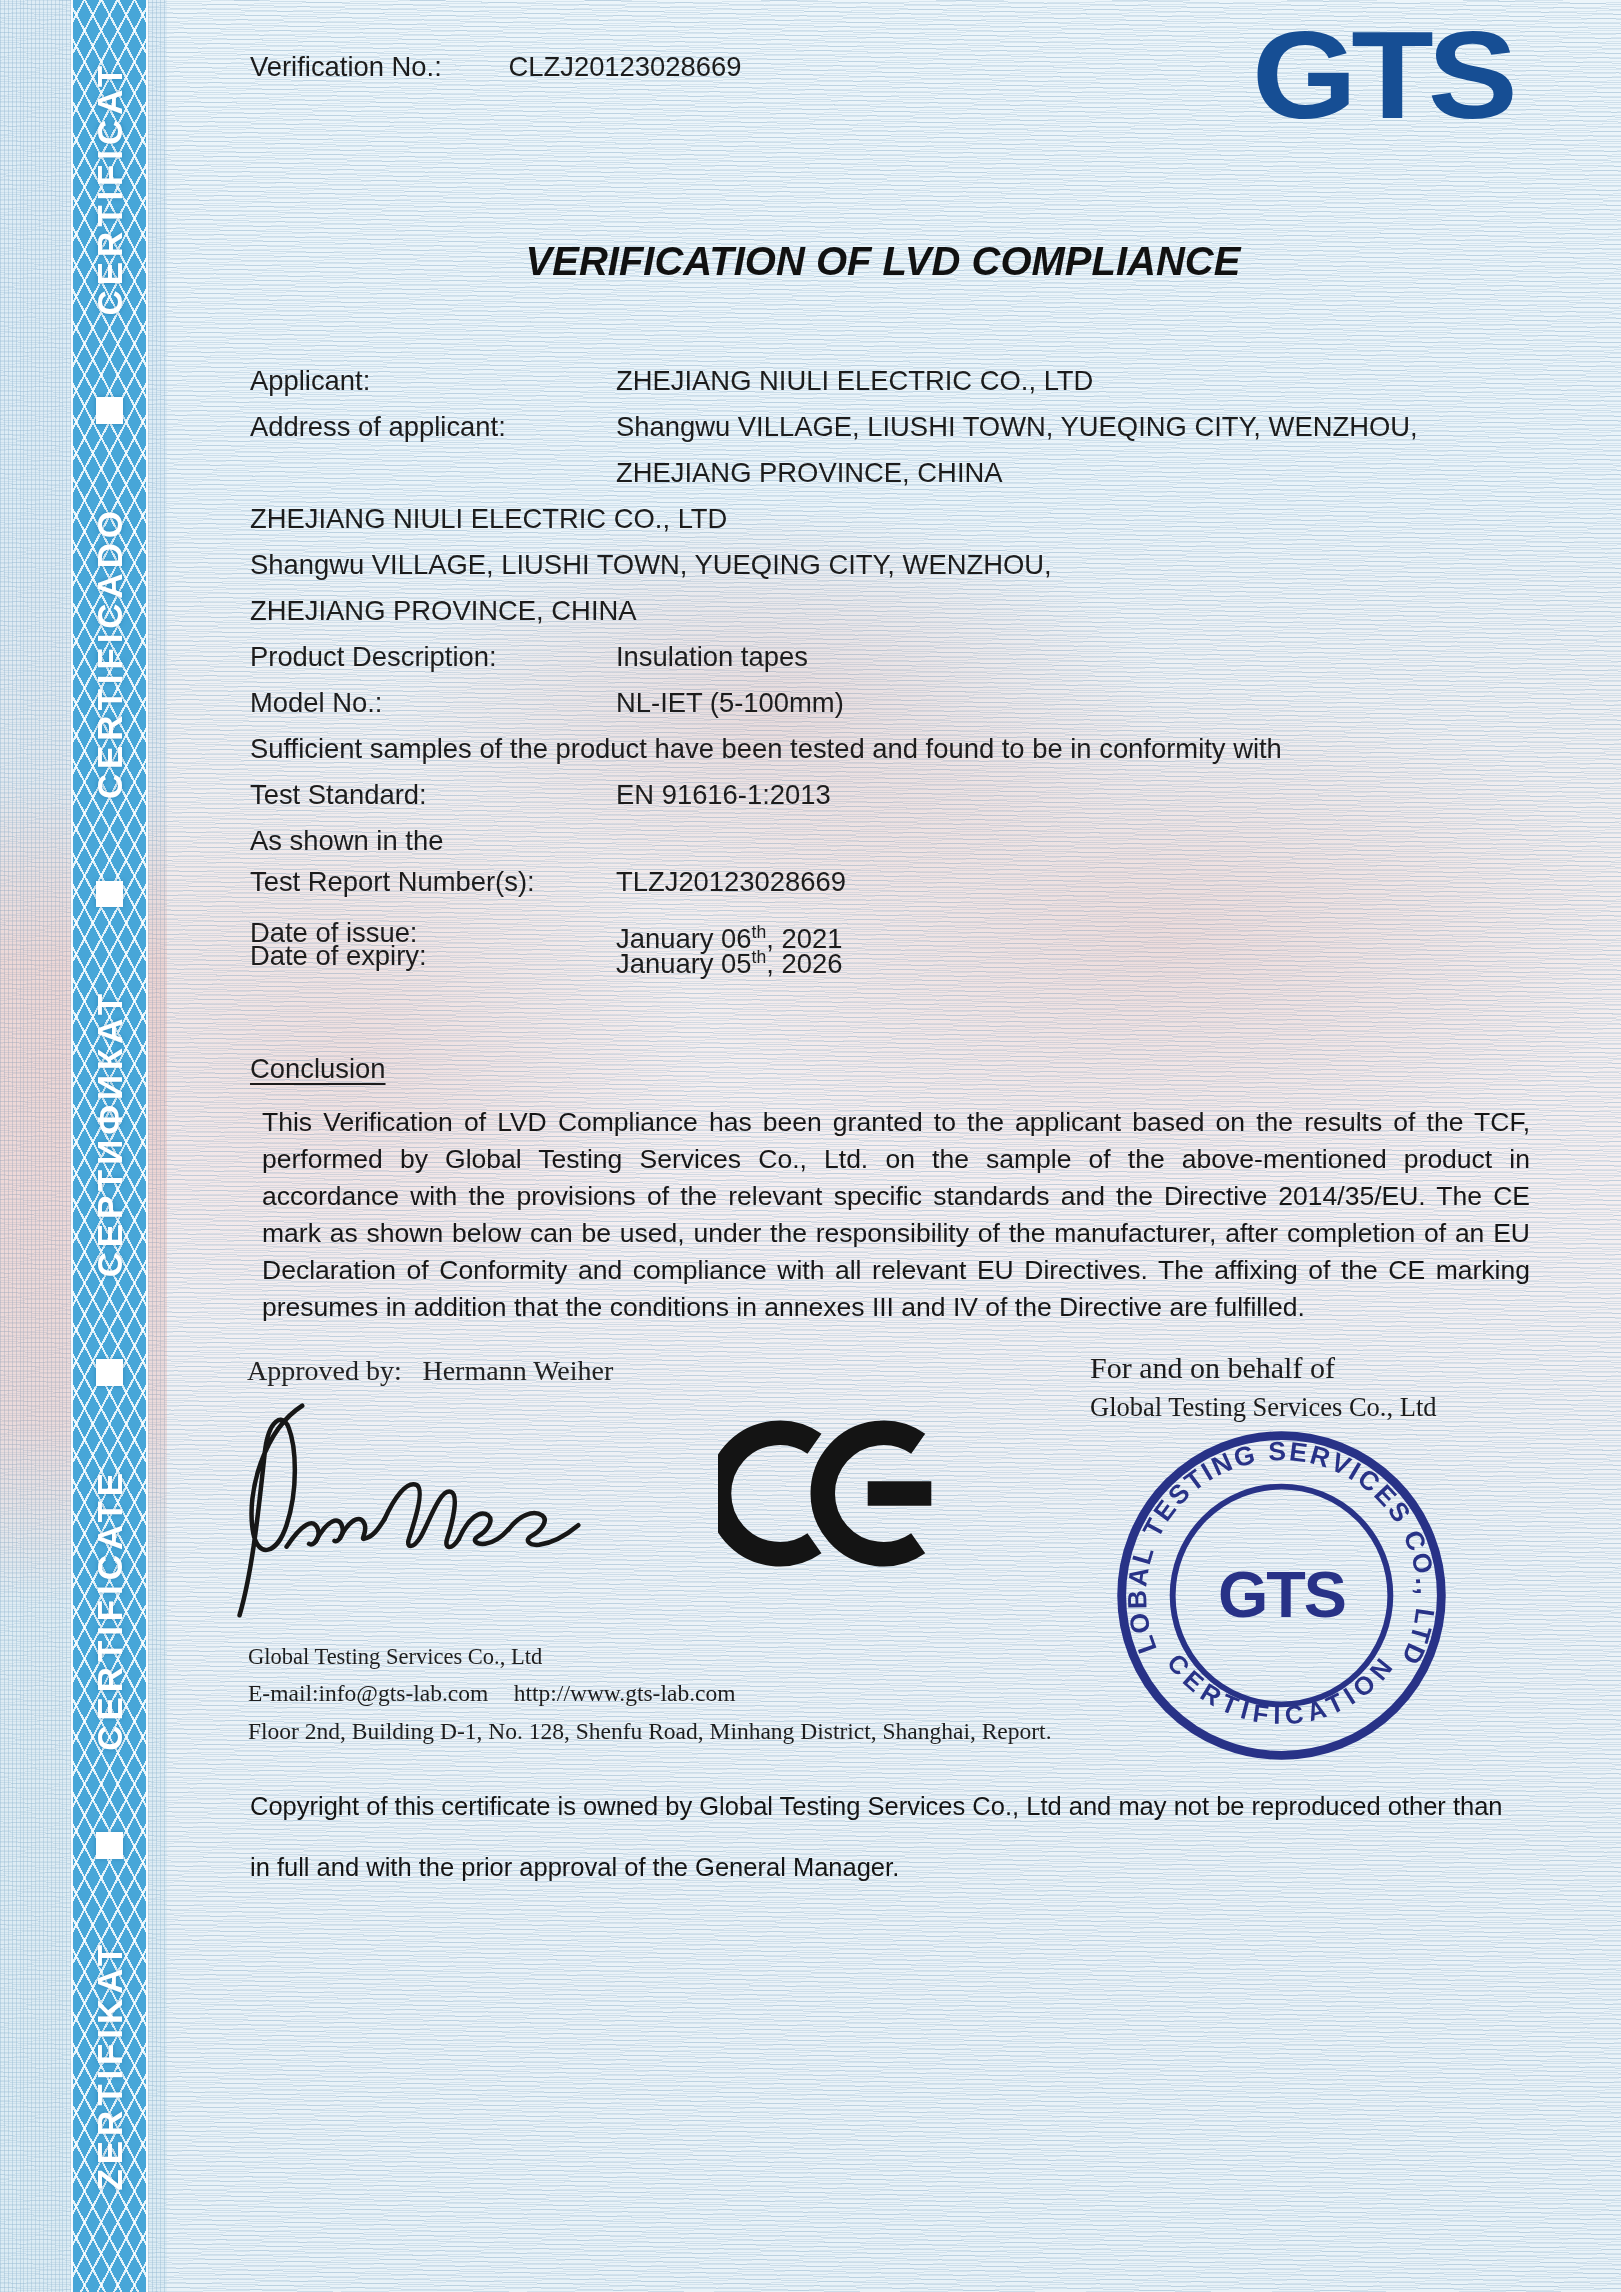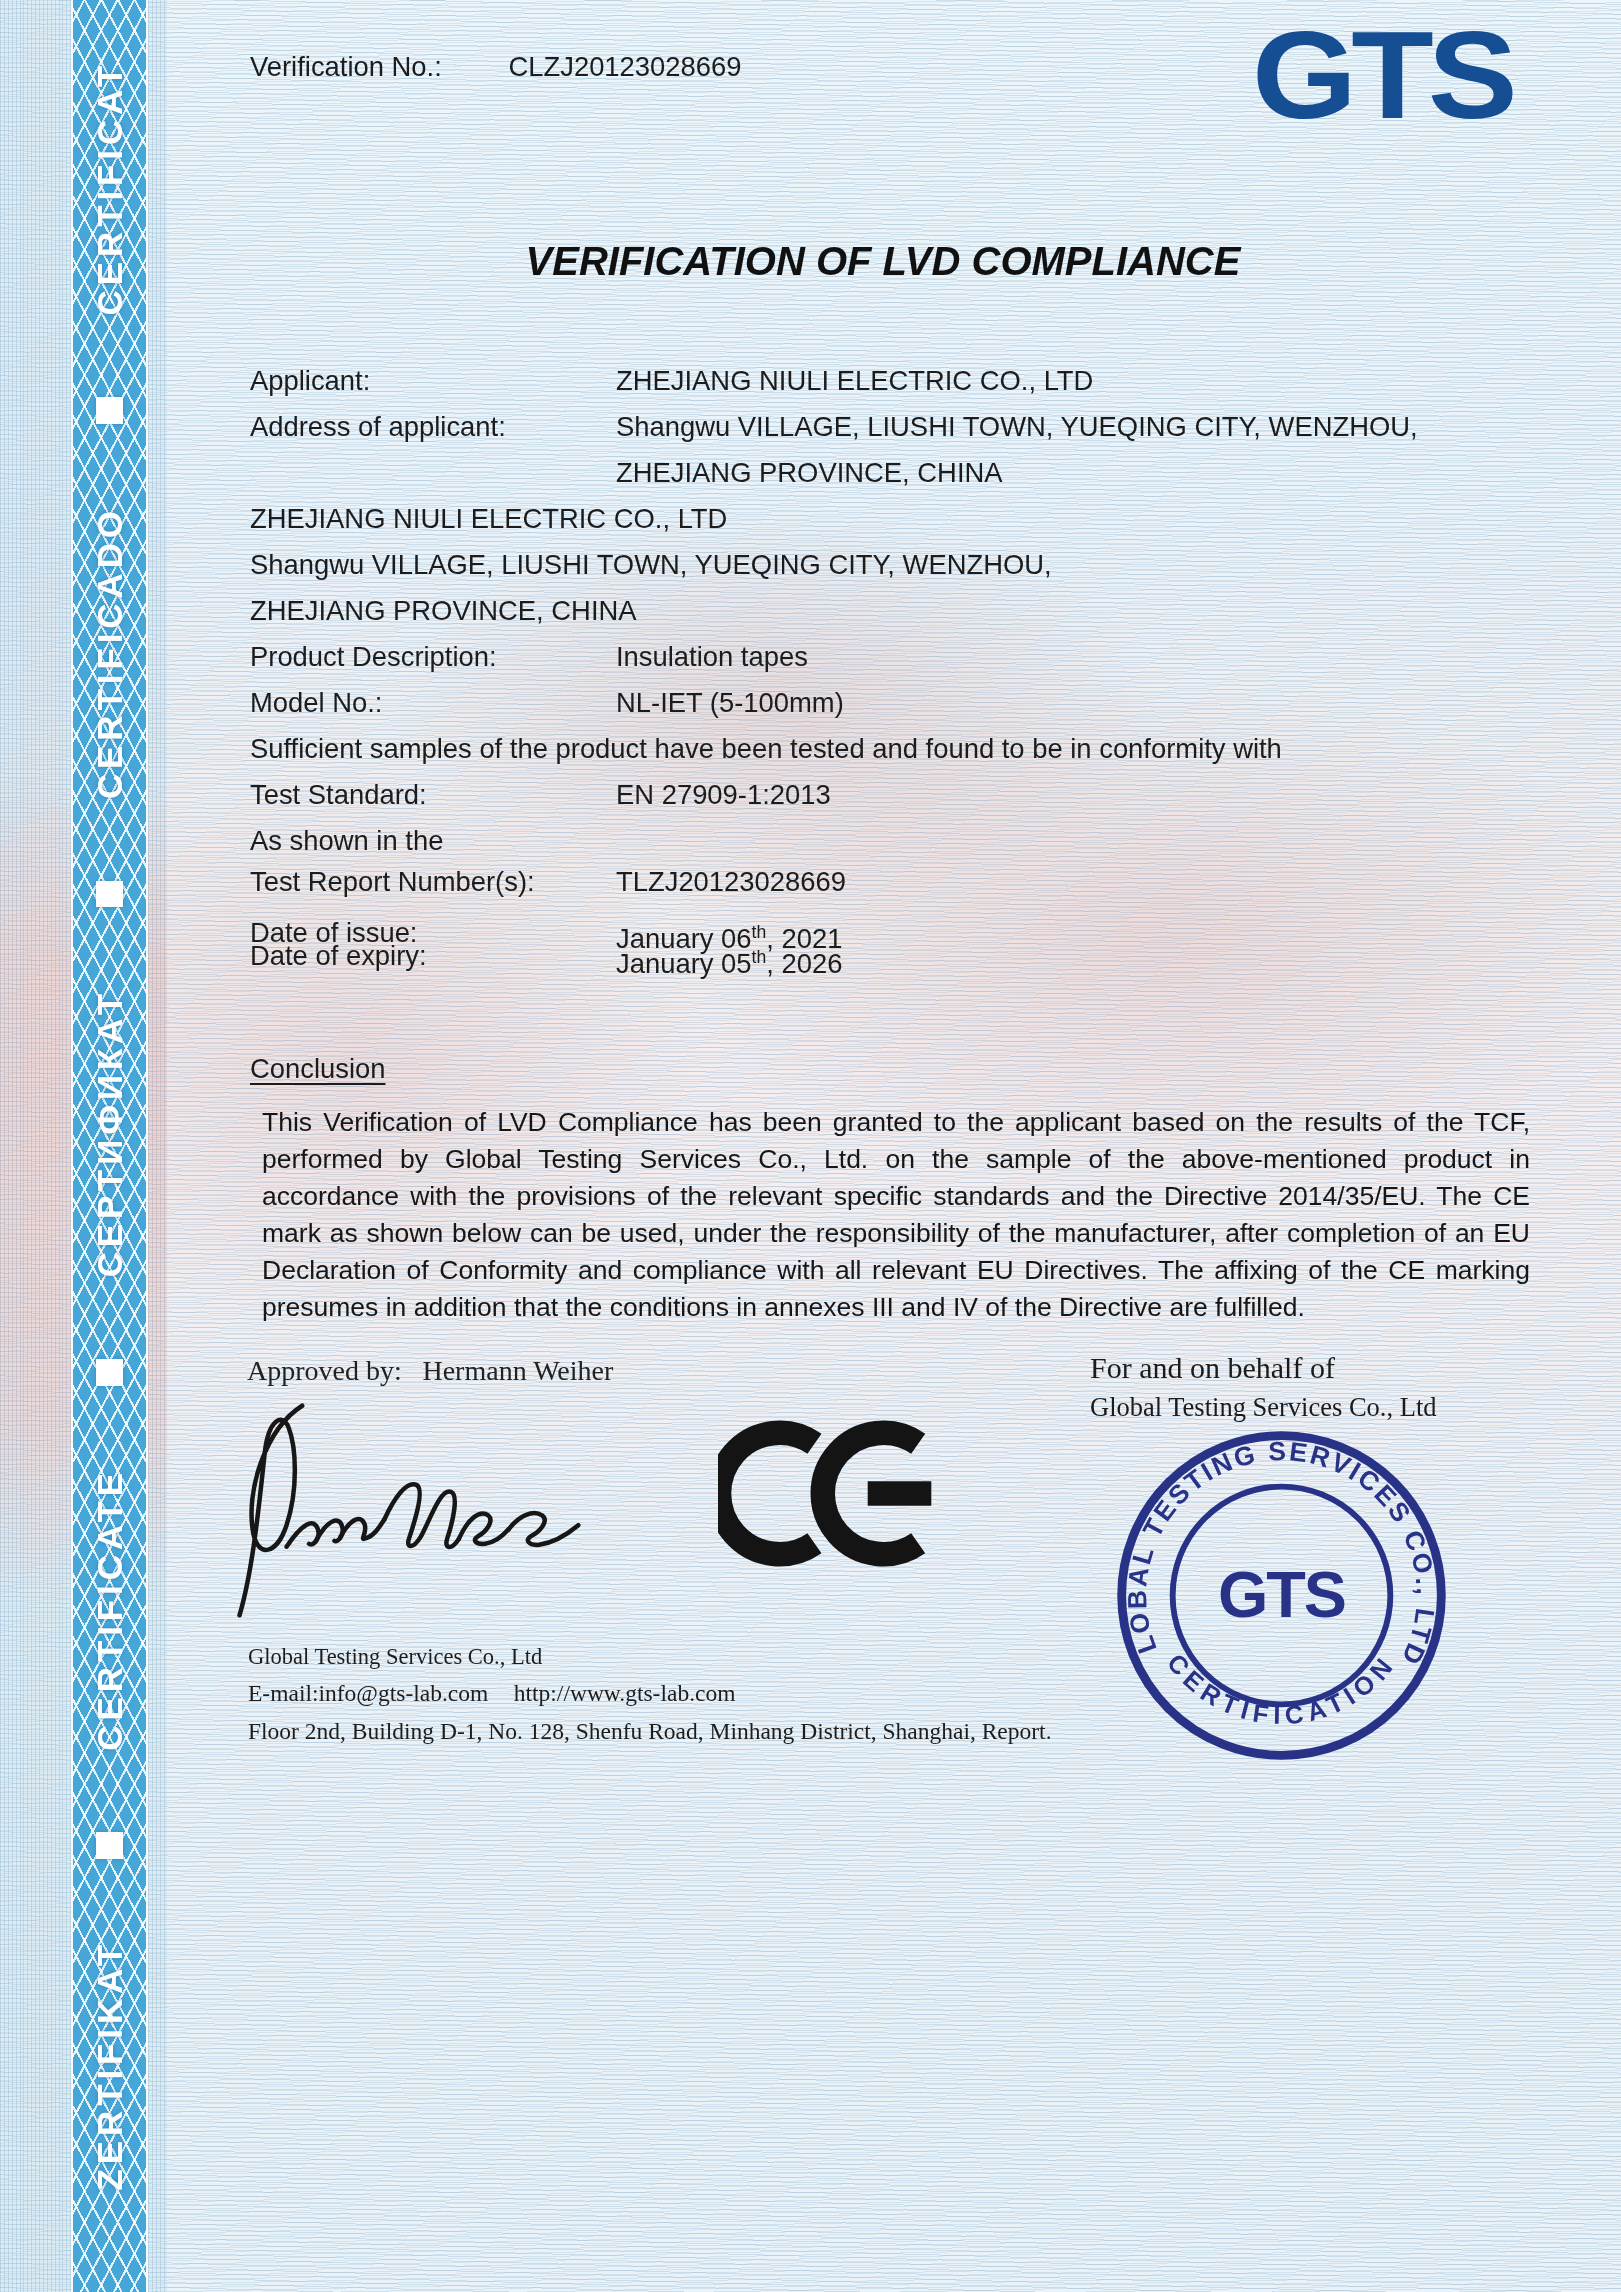--- a/index.html
+++ b/index.html
@@ -134,21 +134,21 @@
       <div class="flabel">Product Description:</div>
       <div class="fvalue">Insulation tapes</div>
     </div>
     <div class="frow">
       <div class="flabel">Model No.:</div>
       <div class="fvalue">NL-IET (5-100mm)</div>
     </div>
     <div class="fullline">Sufficient samples of the product have been tested and found to be in conformity with</div>
     <div class="frow">
       <div class="flabel">Test Standard:</div>
-      <div class="fvalue">EN 27909-1:2013</div>
+      <div class="fvalue">EN 91616-1:2013</div>
     </div>
   </div>
 
   <div class="row-abs" style="top:825px">
     <span>As shown in the</span>
   </div>
   <div class="row-abs" style="top:866px">
     <div class="flabel">Test Report Number(s):</div>
     <div>TLZJ20123028669</div>
   </div>
@@ -211,15 +211,16 @@
   </svg>
 
   <div class="contact">
     <div class="c1">Global Testing Services Co., Ltd</div>
     <div class="c2">
       <span>E-mail:info@gts-lab.com</span><span>http://www.gts-lab.com</span>
     </div>
     <div class="c3">Floor 2nd, Building D-1, No. 128, Shenfu Road, Minhang District, Shanghai, Report.</div>
   </div>
 
+  <div class="copyright">Copyright of this certificate is owned by Global Testing Services Co., Ltd and may not be reproduced other than in full and with the prior approval of the General Manager.</div>
 
 </div>
 
 
 </body></html>

